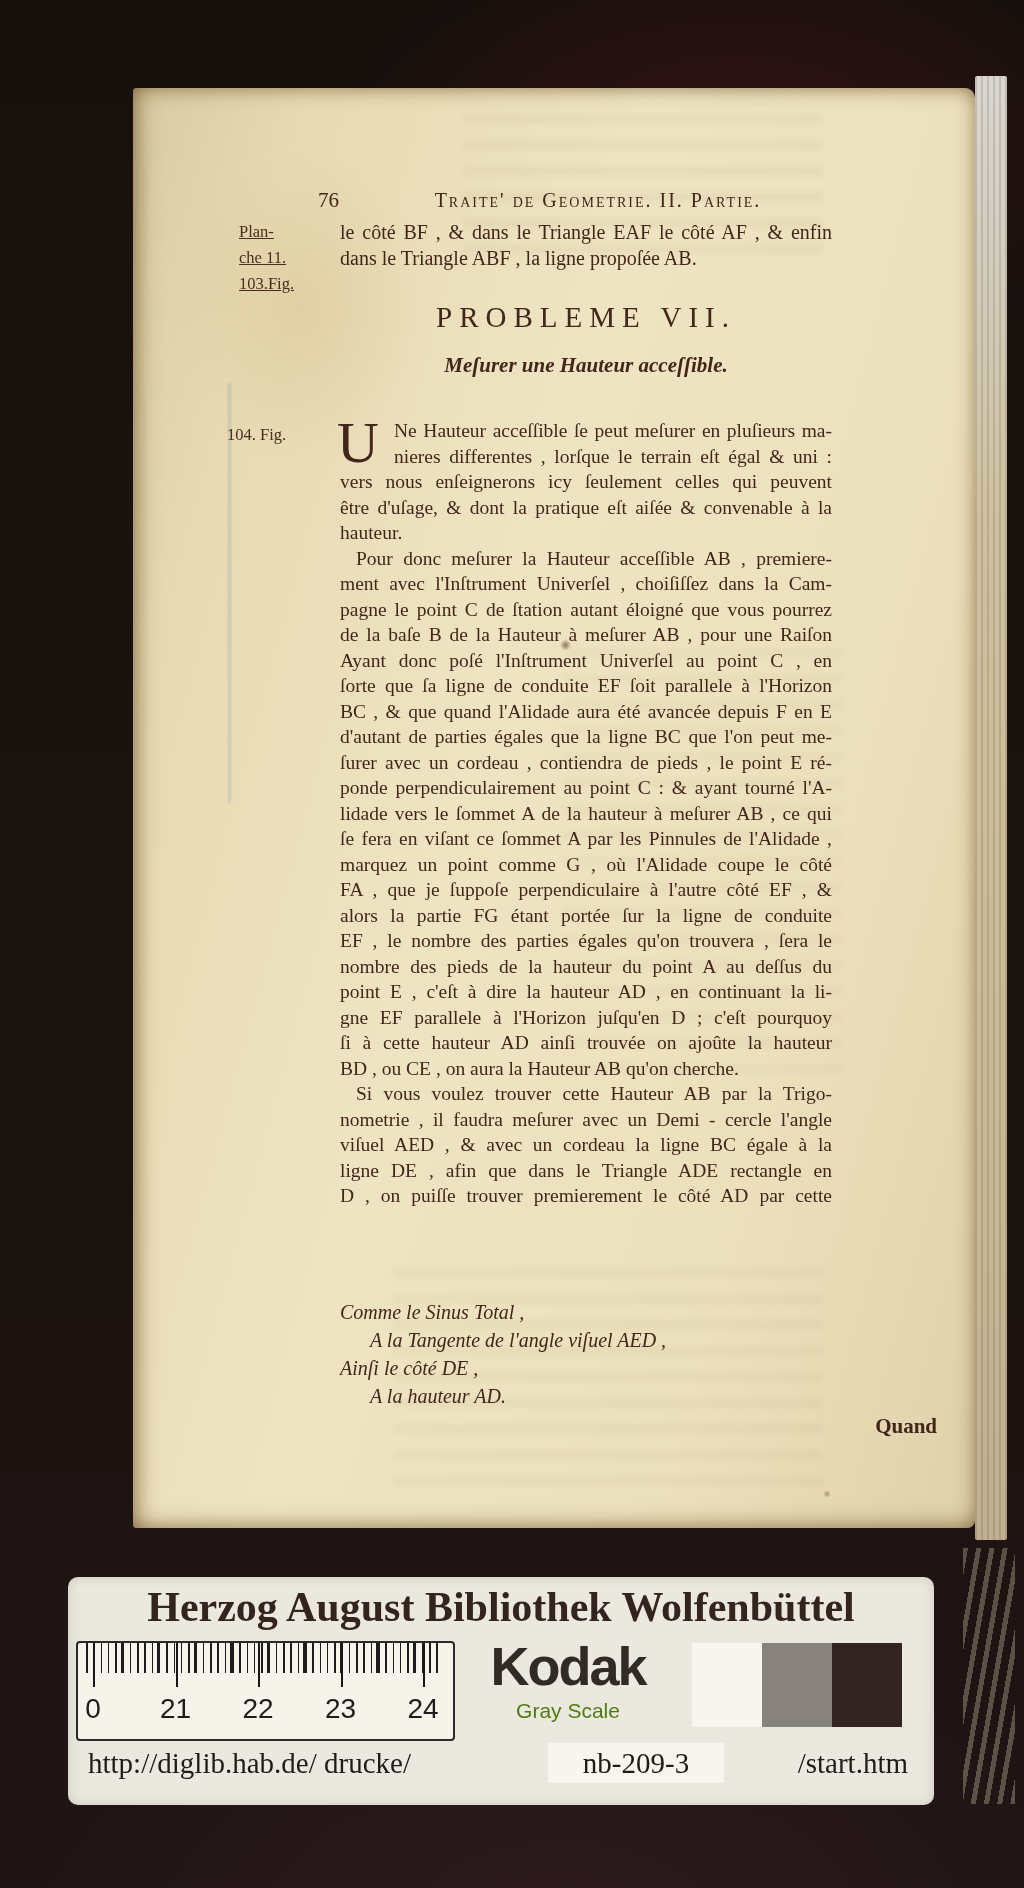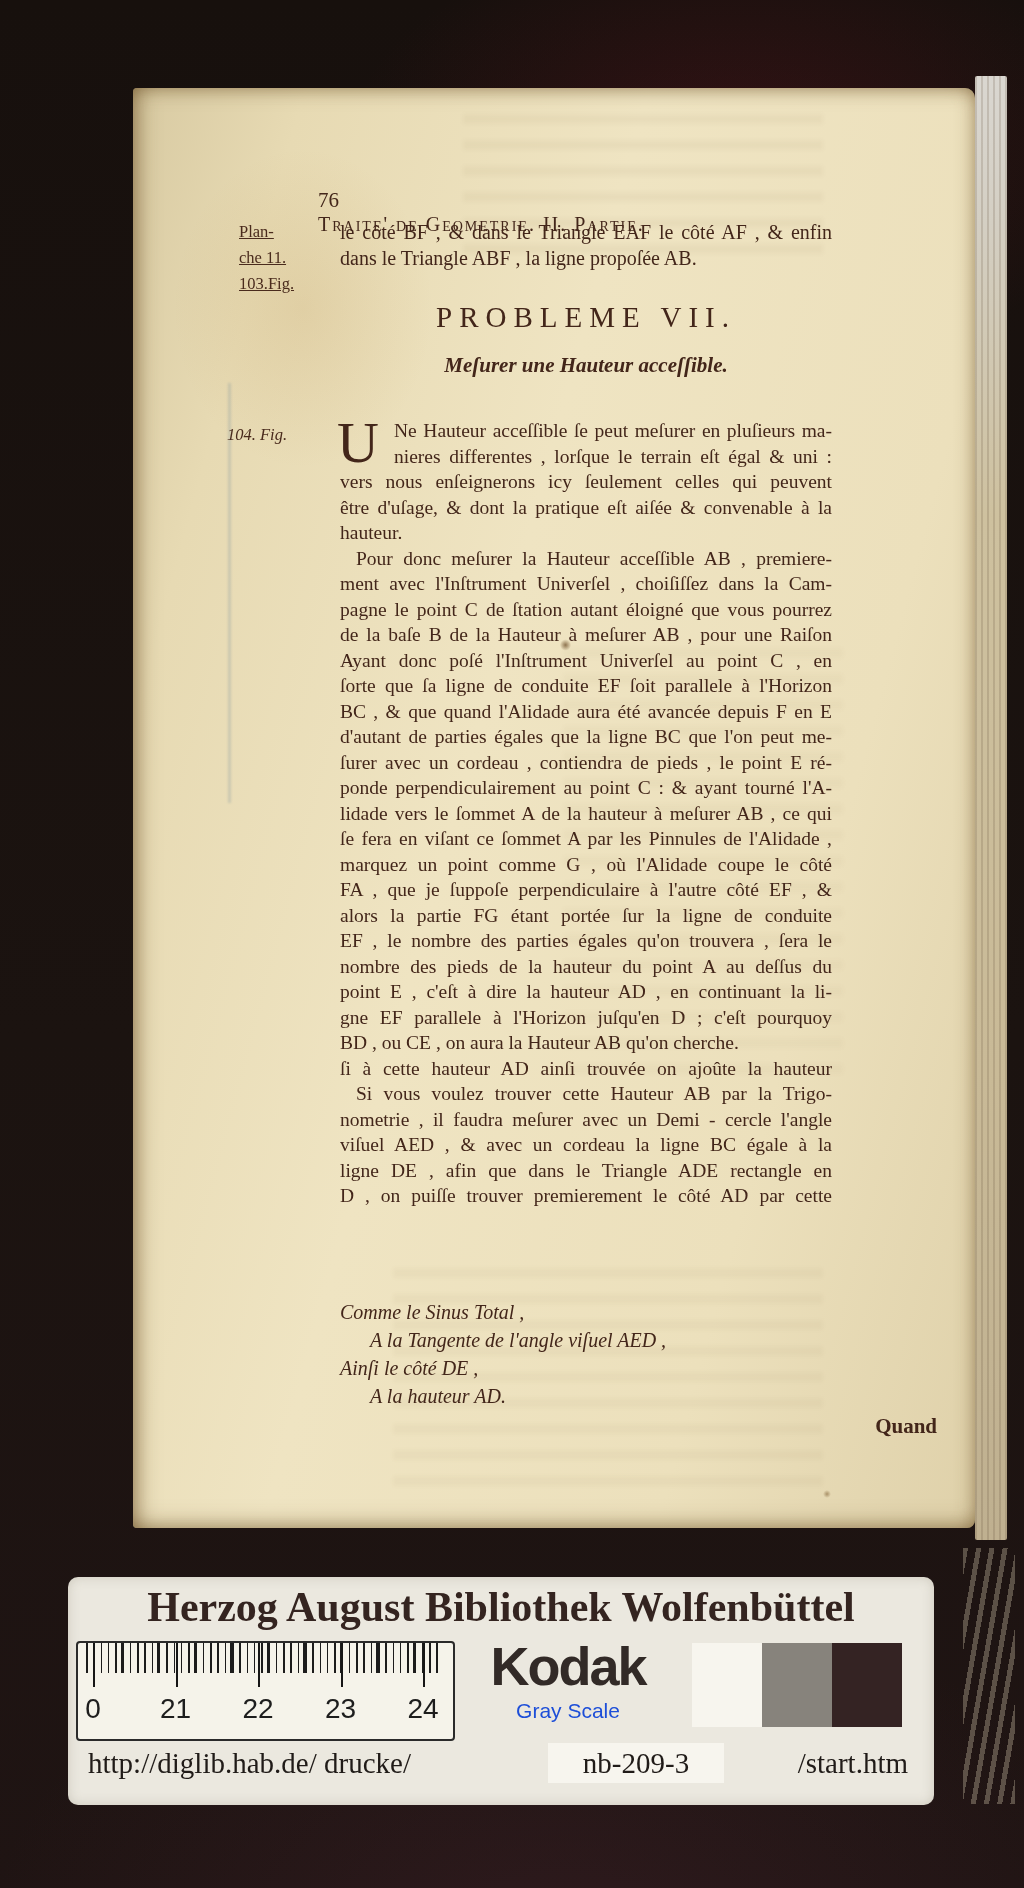--- a/index.html
+++ b/index.html
@@ -41,26 +41,26 @@
   .ghost3{left:260px;top:1180px;width:430px;height:230px;opacity:.45;}
   .crease{position:absolute;left:95px;top:295px;width:3px;height:420px;
     background:rgba(125,148,158,.28);filter:blur(1px);}
   .stain1{position:absolute;left:427px;top:551px;width:11px;height:12px;border-radius:50%;
     background:radial-gradient(circle,rgba(92,58,20,.65),rgba(92,58,20,0) 70%);}
   .stain2{position:absolute;left:690px;top:1402px;width:8px;height:8px;border-radius:50%;
     background:radial-gradient(circle,rgba(110,75,30,.5),rgba(110,75,30,0) 70%);}
   .foxing{position:absolute;left:40px;top:60px;width:260px;height:320px;
     background:radial-gradient(closest-side,rgba(175,132,62,.14),transparent);}
   
-  .header-row{position:absolute;left:185px;top:100px;width:514px;display:flex;align-items:baseline;flex-direction:column;}
+  .header-row{position:absolute;left:185px;top:100px;width:514px;display:flex;align-items:baseline;}
   .pagenum{width:46px;font-size:21px;}
   .running-title{flex:1;text-align:center;font-variant:small-caps;font-size:20px;letter-spacing:2px;}
   .margin-note{position:absolute;width:106px;font-size:16.5px;line-height:26px;color:#4a2b1d;}
   .mn1{left:106px;top:131px;text-decoration:underline;}
-  .mn2{left:94px;top:334px;font-style:italic;}
+  .mn2{left:94px;top:334px;}
   .intro{position:absolute;left:207px;top:131px;width:492px;font-size:20px;line-height:26px;}
   .bl{white-space:nowrap;}
   .j{text-align:justify;text-align-last:justify;}
   .pad{padding-left:54px;}
   .ind{text-indent:16px;}
   .problem-heading{position:absolute;left:207px;top:213px;width:492px;text-align:center;
     font-size:29px;letter-spacing:7px;}
   .problem-subtitle{position:absolute;left:207px;top:265px;width:492px;text-align:center;
     font-style:italic;font-weight:bold;font-size:21px;}
   .body-block{position:absolute;left:207px;top:330px;width:492px;font-size:19.5px;line-height:25.5px;}
@@ -84,21 +84,21 @@
     background:
       repeating-linear-gradient(90deg,#1c1c1c 0 1.5px, transparent 1.5px 7.3px),
       repeating-linear-gradient(90deg,transparent 0 34.8px, #1c1c1c 34.8px 36.5px);}
   .rt{position:absolute;top:0;width:2px;height:44px;background:#161616;}
   .rn{position:absolute;top:50px;transform:translateX(-50%);
     font-family:"Liberation Sans",sans-serif;font-size:28px;color:#1d1d1d;}
   .kodak{position:absolute;left:390px;top:58px;width:220px;text-align:center;
     font-family:"Liberation Sans",sans-serif;font-weight:bold;font-size:54px;
     letter-spacing:-2px;color:#322a27;}
   .grayscale-label{position:absolute;left:390px;top:122px;width:220px;text-align:center;
-    font-family:"Liberation Sans",sans-serif;font-size:21px;color:#1d4ed8;}
+    font-family:"Liberation Sans",sans-serif;font-size:21px;color:#4d7c0f;}
   .patch{position:absolute;top:66px;height:84px;}
   .patch-white{left:624px;width:70px;background:#f7f5ee;}
   .patch-gray{left:694px;width:70px;background:#87837c;}
   .patch-dark{left:764px;width:70px;background:#342323;}
   .url-row{position:absolute;left:0;top:166px;width:100%;height:44px;
     font-family:"Liberation Serif",serif;font-size:29px;color:#201b18;}
   .url-left{position:absolute;left:20px;top:4px;}
   .shelfmark{position:absolute;left:480px;top:0;width:176px;height:40px;line-height:40px;
     text-align:center;background:#f7f5ee;}
   .url-right{position:absolute;right:26px;top:4px;}
@@ -160,22 +160,22 @@
         <div class="bl j">ponde perpendiculairement au point C : &amp; ayant tourné l'A-</div>
         <div class="bl j">lidade vers le ſommet A de la hauteur à meſurer AB , ce qui</div>
         <div class="bl j">ſe fera en viſant ce ſommet A par les Pinnules de l'Alidade ,</div>
         <div class="bl j">marquez un point comme G , où l'Alidade coupe le côté</div>
         <div class="bl j">FA , que je ſuppoſe perpendiculaire à l'autre côté EF , &amp;</div>
         <div class="bl j">alors la partie FG étant portée ſur la ligne de conduite</div>
         <div class="bl j">EF , le nombre des parties égales qu'on trouvera , ſera le</div>
         <div class="bl j">nombre des pieds de la hauteur du point A au deſſus du</div>
         <div class="bl j">point E , c'eſt à dire la hauteur AD , en continuant la li-</div>
         <div class="bl j">gne EF parallele à l'Horizon juſqu'en D ; c'eſt pourquoy</div>
+        <div class="bl j">ſi à cette hauteur AD ainſi trouvée on ajoûte la hauteur</div>
         <div class="bl">BD , ou CE , on aura la Hauteur AB qu'on cherche.</div>
-        <div class="bl j">ſi à cette hauteur AD ainſi trouvée on ajoûte la hauteur</div>
         <div class="bl j ind">Si vous voulez trouver cette Hauteur AB par la Trigo-</div>
         <div class="bl j">nometrie , il faudra meſurer avec un Demi - cercle l'angle</div>
         <div class="bl j">viſuel AED , &amp; avec un cordeau la ligne BC égale à la</div>
         <div class="bl j">ligne DE , afin que dans le Triangle ADE rectangle en</div>
         <div class="bl j">D , on puiſſe trouver premierement le côté AD par cette</div>
       </div>
   </div>
 
   <div class="analogy" id="analogy-lines">
       <div class="al">Comme le Sinus Total ,</div>

